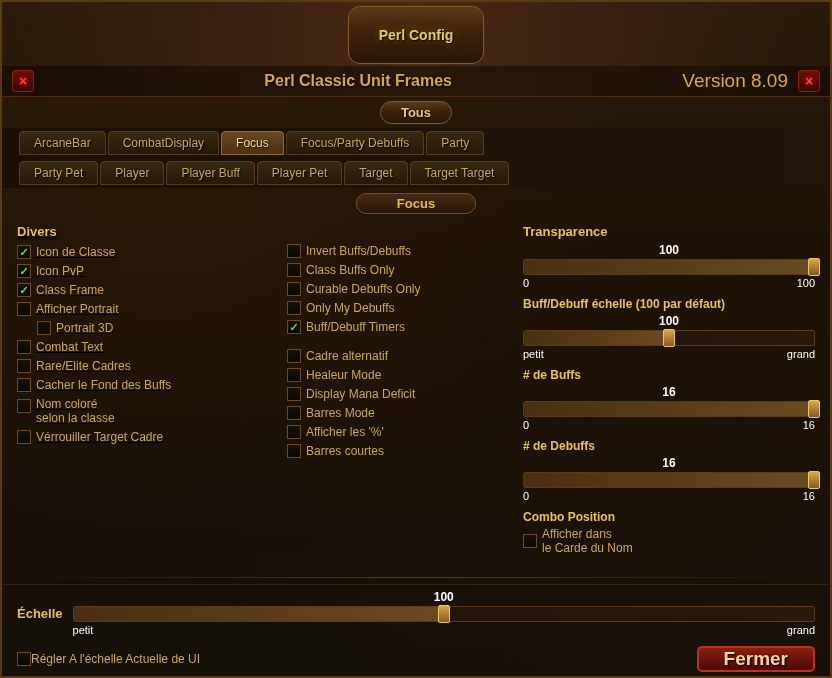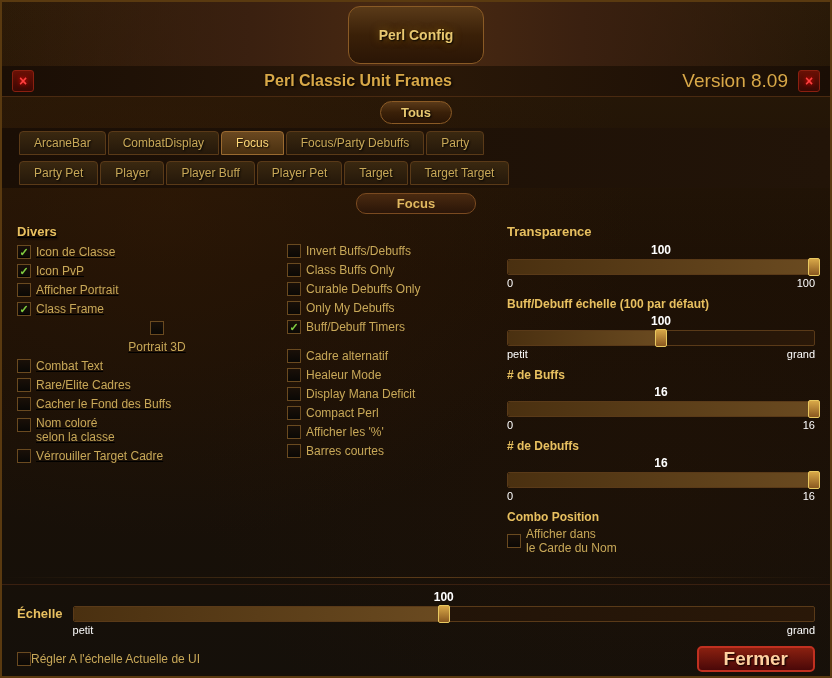--- a/index.html
+++ b/index.html
@@ -191,21 +191,20 @@
     
     .checkbox-row {
       display: flex;
       align-items: center;
       margin-bottom: 5px;
       gap: 5px;
     }
 
     .checkbox-row.indent {
       padding-left: 20px;
-      flex-direction: column;
     }
 
     .cb {
       width: 14px;
       height: 14px;
       border: 1px solid #6a4a20;
       background: linear-gradient(180deg, #1a1008 0%, #0a0805 100%);
       display: flex;
       align-items: center;
       justify-content: center;
@@ -222,20 +221,21 @@
 
     .cb-label {
       color: #c8a858;
       font-size: 12px;
       cursor: pointer;
     }
 
     
     .slider-section {
       margin-bottom: 8px;
+      margin-left: 16px;
     }
 
     .slider-title {
       color: #e8c060;
       font-size: 12px;
       font-weight: bold;
       margin-bottom: 3px;
     }
 
     .slider-value {
@@ -393,26 +393,26 @@
 
         <div class="checkbox-row">
           <div class="cb checked"></div>
           <span class="cb-label">Icon de Classe</span>
         </div>
         <div class="checkbox-row">
           <div class="cb checked"></div>
           <span class="cb-label">Icon PvP</span>
         </div>
         <div class="checkbox-row">
-          <div class="cb"></div>
-          <span class="cb-label">Afficher Portrait</span>
-        </div>
-        <div class="checkbox-row">
           <div class="cb checked"></div>
           <span class="cb-label">Class Frame</span>
+        </div>
+        <div class="checkbox-row">
+          <div class="cb"></div>
+          <span class="cb-label">Afficher Portrait</span>
         </div>
         <div class="checkbox-row indent">
           <div class="cb"></div>
           <span class="cb-label">Portrait 3D</span>
         </div>
         <div class="checkbox-row">
           <div class="cb"></div>
           <span class="cb-label">Combat Text</span>
         </div>
         <div class="checkbox-row">
@@ -465,21 +465,21 @@
         <div class="checkbox-row">
           <div class="cb"></div>
           <span class="cb-label">Healeur Mode</span>
         </div>
         <div class="checkbox-row">
           <div class="cb"></div>
           <span class="cb-label">Display Mana Deficit</span>
         </div>
         <div class="checkbox-row">
           <div class="cb"></div>
-          <span class="cb-label">Compact Perl</span>
+          <span class="cb-label">Barres Mode</span>
         </div>
         <div class="checkbox-row">
           <div class="cb"></div>
           <span class="cb-label">Afficher les '%'</span>
         </div>
         <div class="checkbox-row">
           <div class="cb"></div>
           <span class="cb-label">Barres courtes</span>
         </div>
       </div>

